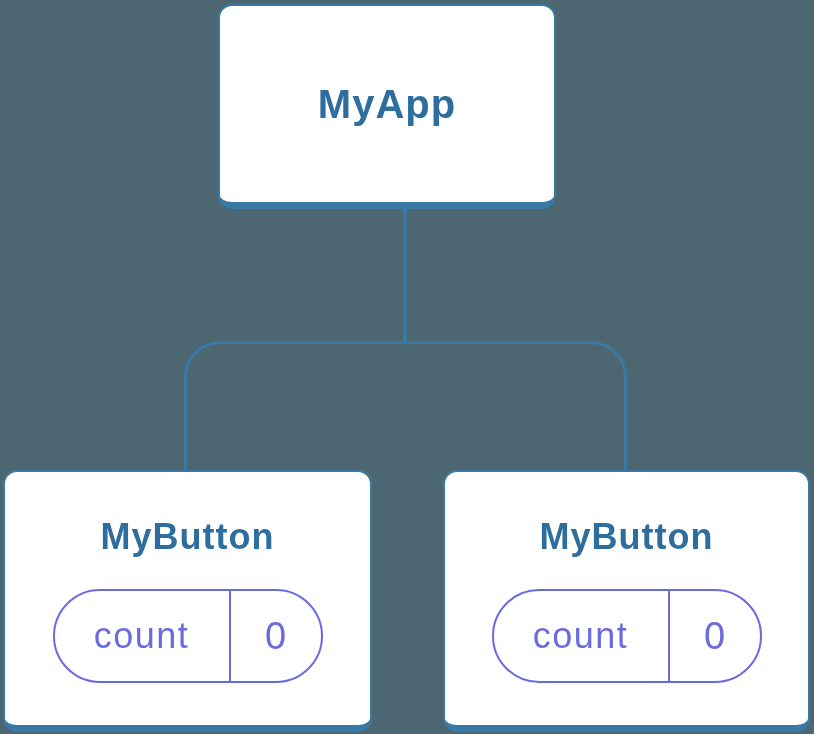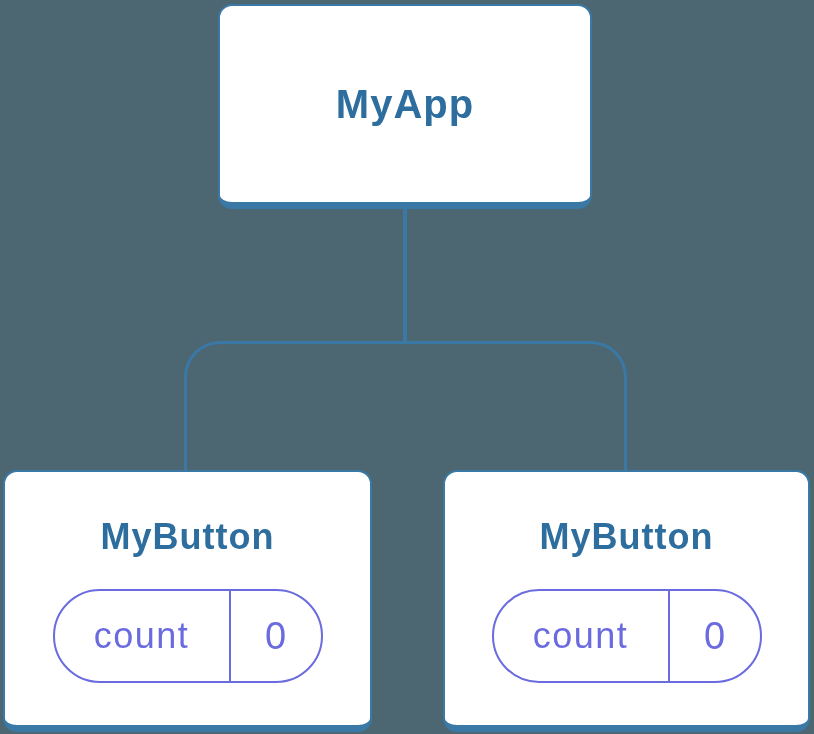--- a/index.html
+++ b/index.html
@@ -22,21 +22,21 @@
   
   .card {
     position: absolute;
     background: var(--card-fill);
     border: 2px solid var(--blue);
     border-bottom-width: 7px;
     border-radius: 14px;
   }
   .card.root {
     left: 218px; top: 4px;
-    width: 374px; height: 205px;
+    width: 338px; height: 205px;
     display: flex; align-items: center; justify-content: center;
   }
   .card.child {
     top: 470px; height: 262px;
     display: flex; flex-direction: column; align-items: center;
     padding-top: 44px;
   }
   .card.child-left  { left: 3px;   width: 369px; }
   .card.child-right { left: 443px; width: 367px; }
 

